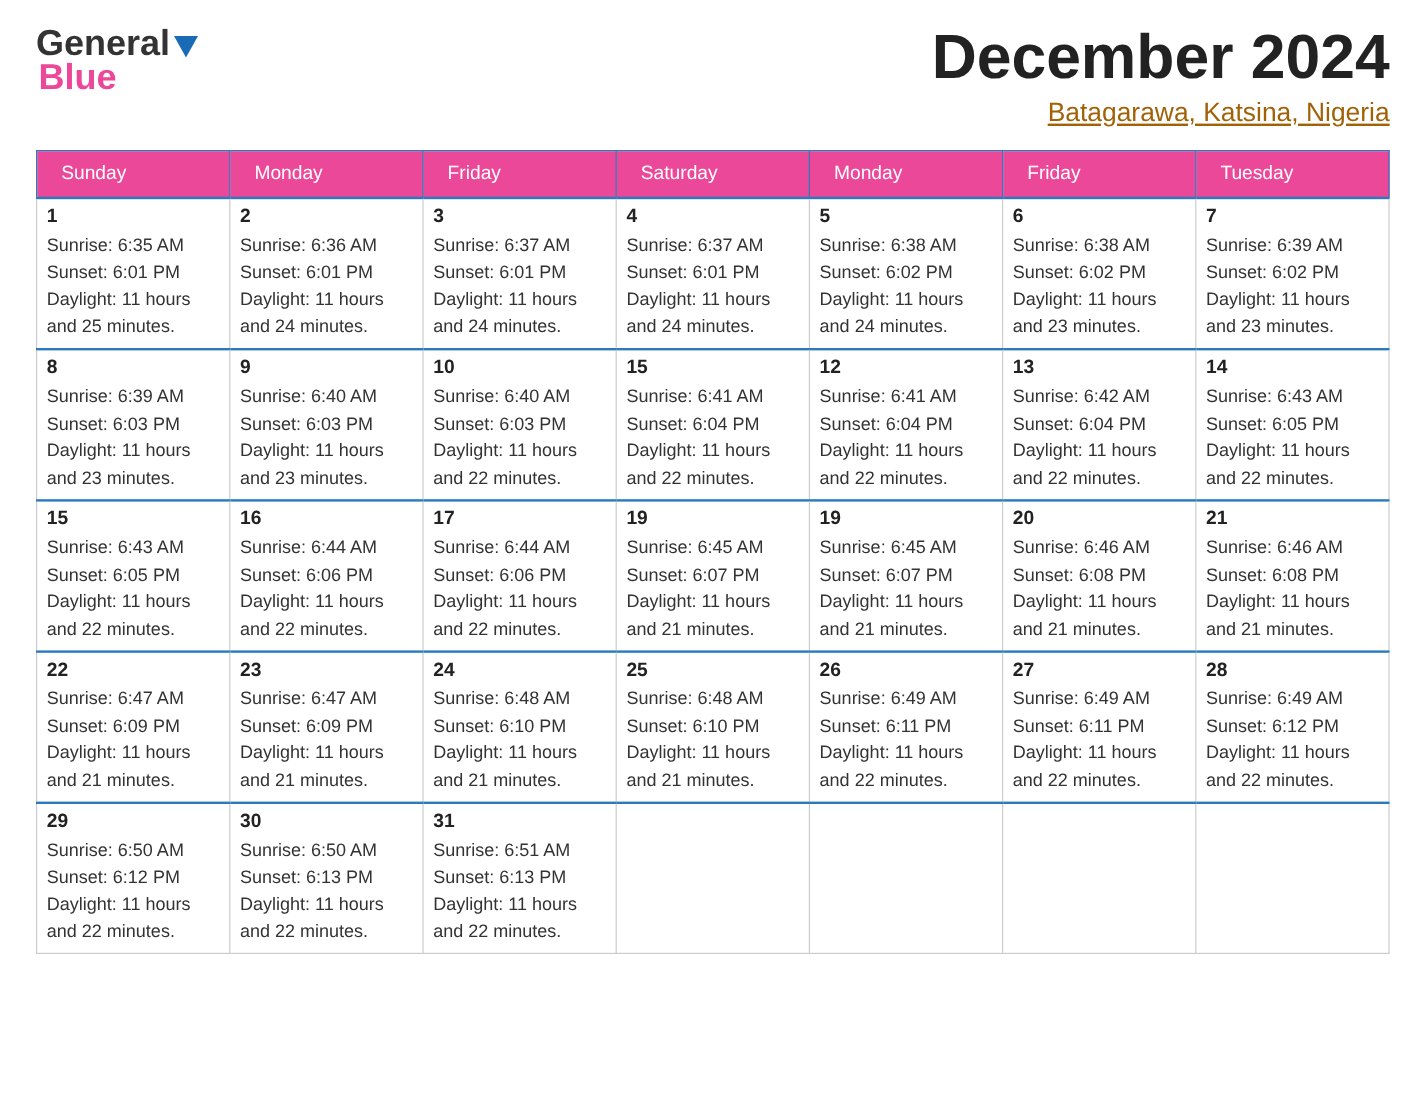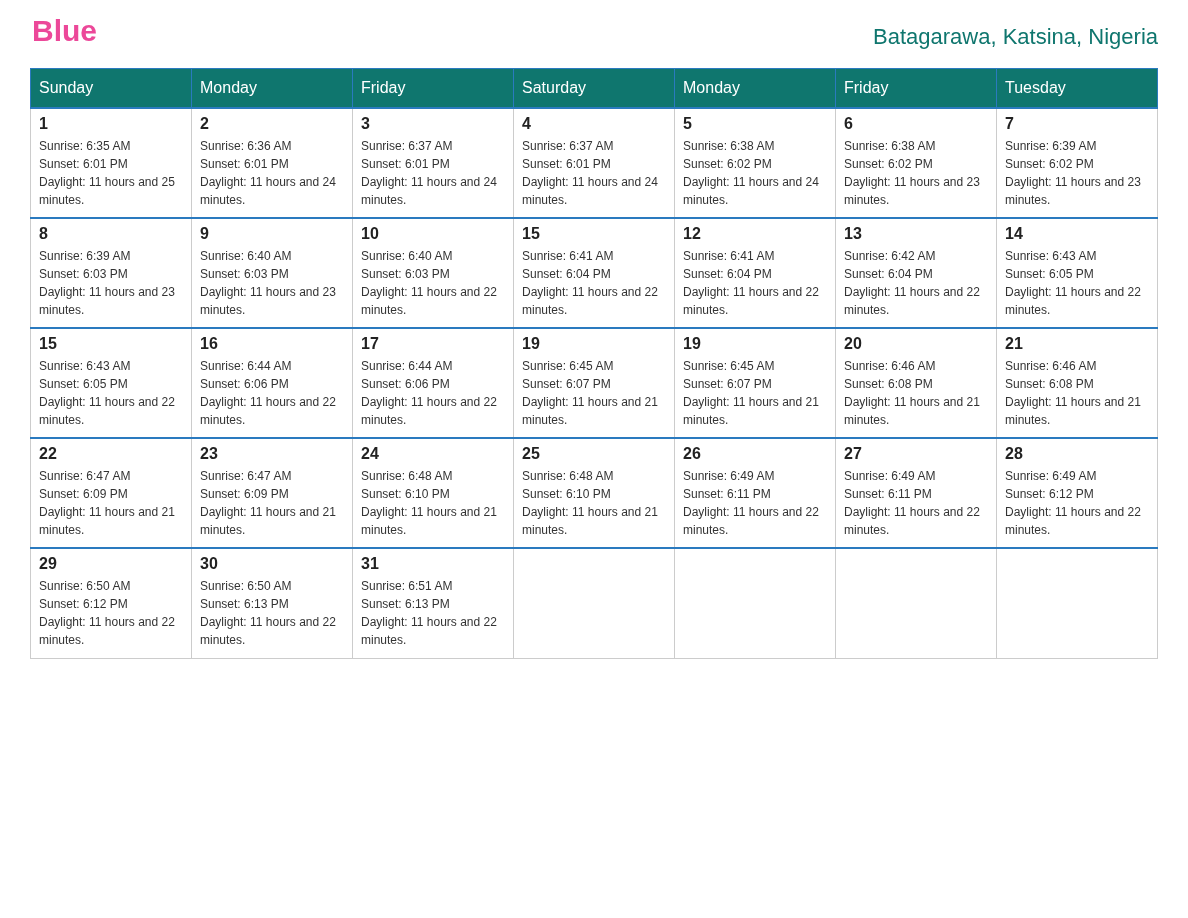--- a/index.html
+++ b/index.html
@@ -26,34 +26,35 @@
       text-align: right;
     }
     .month-title {
       font-size: 52px;
       font-weight: bold;
       color: #222;
       line-height: 1.1;
     }
     .location-title {
       font-size: 22px;
-      color: #0f766e;
+      color: #a16207;
       margin-top: 4px;
+      text-decoration: underline;
     }
     .calendar-table {
       width: 100%;
       border-collapse: collapse;
       table-layout: fixed;
     }
     .calendar-table th {
-      background: #0f766e;
+      background: #ec4899;
       color: #fff;
       font-size: 16px;
       font-weight: 500;
-      padding: 10px 8px;
+      padding: 10px 20px;
       text-align: left;
       border: 1px solid #2a7abf;
     }
     .calendar-table td {
       border: 1px solid #ccc;
       vertical-align: top;
       padding: 6px 8px;
       height: 110px;
       font-size: 12.5px;
       color: #333;
@@ -63,36 +64,41 @@
       background: #fff;
     }
     .day-number {
       font-size: 16px;
       font-weight: bold;
       color: #222;
       display: block;
       margin-bottom: 4px;
     }
     .day-info {
-      font-size: 12px;
+      font-size: 15px;
       color: #333;
       line-height: 1.5;
     }
     .week-row td {
       border-top: 2px solid #2a7abf;
     }
   </style>
 </head>
 <body>
 
 <div class="header-area">
   <div class="logo-area">
+  <div style="display:flex;align-items:center;">
+    <span style="font-size:30px;font-weight:bold;color:#333;">General</span>
+    <span style="display:inline-block;width:0;height:0;border-left:10px solid transparent;border-right:10px solid transparent;border-top:18px solid #1a6bb5;margin-left:3px;margin-top:4px;"></span>
+  </div>
   <div style="font-size:30px;font-weight:bold;color:#ec4899;margin-top:-6px;padding-left:2px;">Blue</div>
 </div>
   <div class="title-area">
+    <div class="month-title">December 2024</div>
     <div class="location-title">Batagarawa, Katsina, Nigeria</div>
   </div>
 </div>
 
 <table class="calendar-table">
   <thead>
     <tr>
       <th>Sunday</th>
       <th>Monday</th>
       <th>Friday</th>

